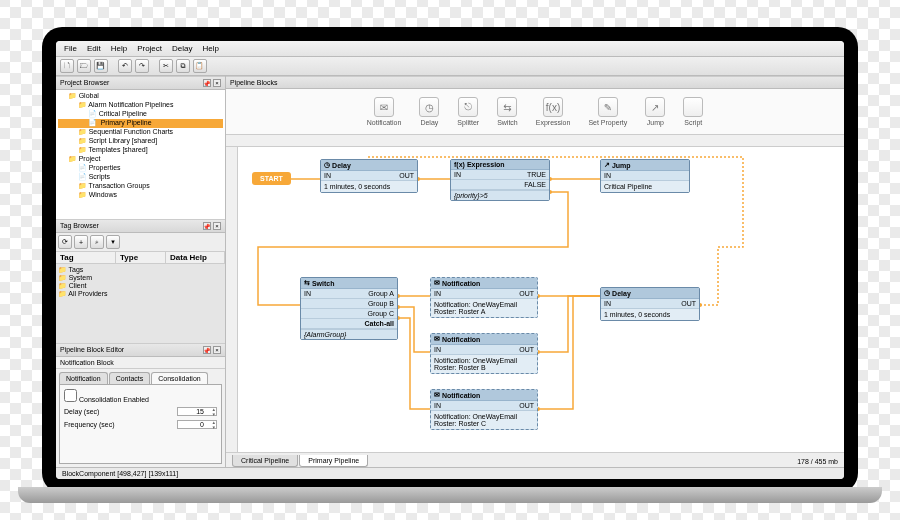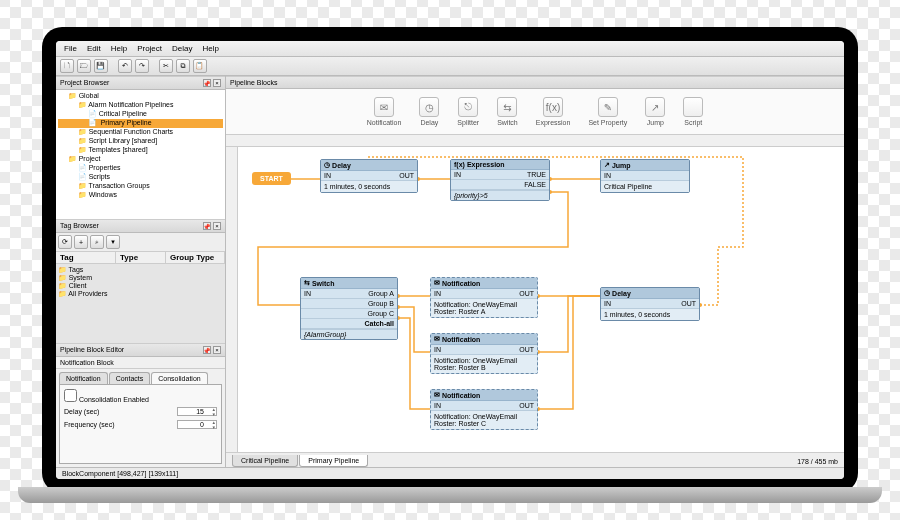--- a/index.html
+++ b/index.html
@@ -153,21 +153,21 @@
         <div class="tagbrowser">
           <div class="tagbar">
             <div class="tbtn">⟳</div>
             <div class="tbtn">+</div>
             <div class="tbtn">⌕</div>
             <div class="tbtn">▾</div>
           </div>
           <div class="taghead">
             <div style="width:60px">Tag</div>
             <div style="width:50px">Type</div>
-            <div style="flex:1">Group Type</div>
+            <div style="flex:1">Data Help</div>
           </div>
           <div class="tagtree" id="tag-tree">
               <div class="node folder indent1">Tags</div>
               <div class="node folder indent1">System</div>
               <div class="node folder indent1">Client</div>
               <div class="node folder indent1">All Providers</div>
             </div>
         </div>
 
         <div class="panel-title">

